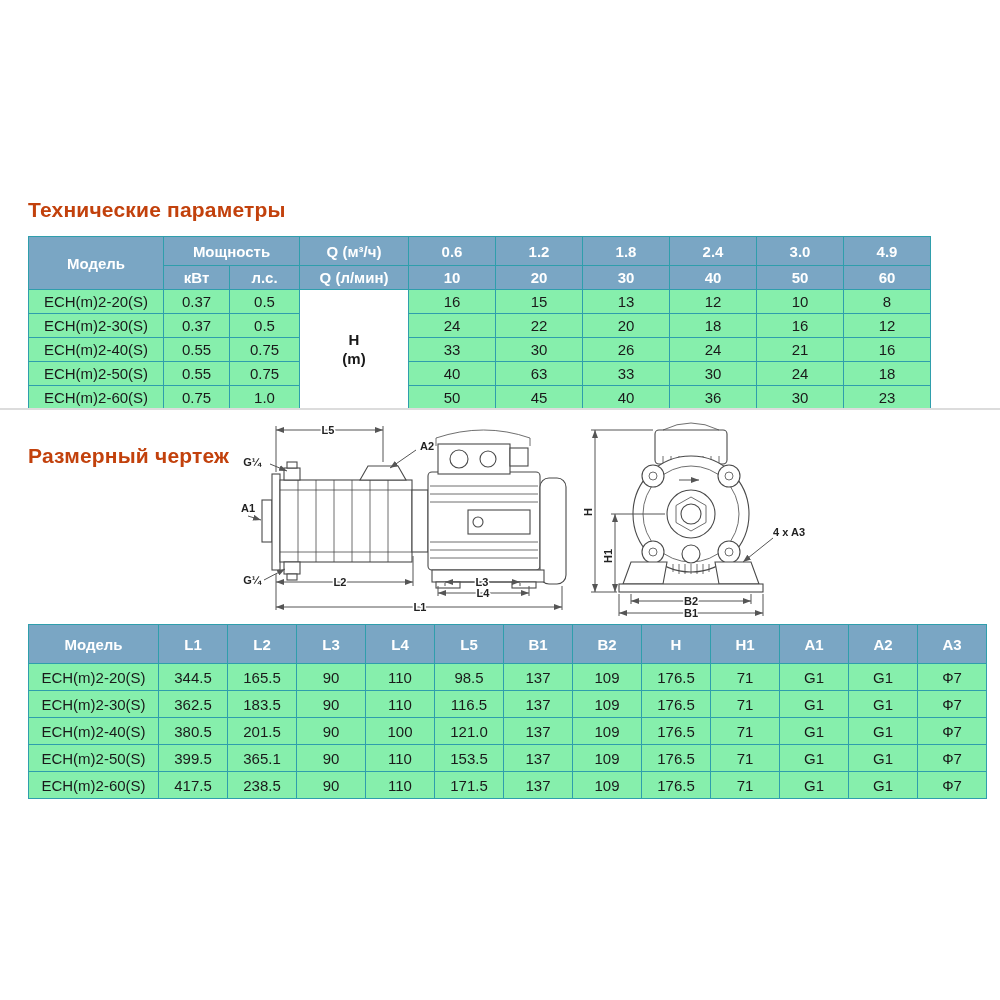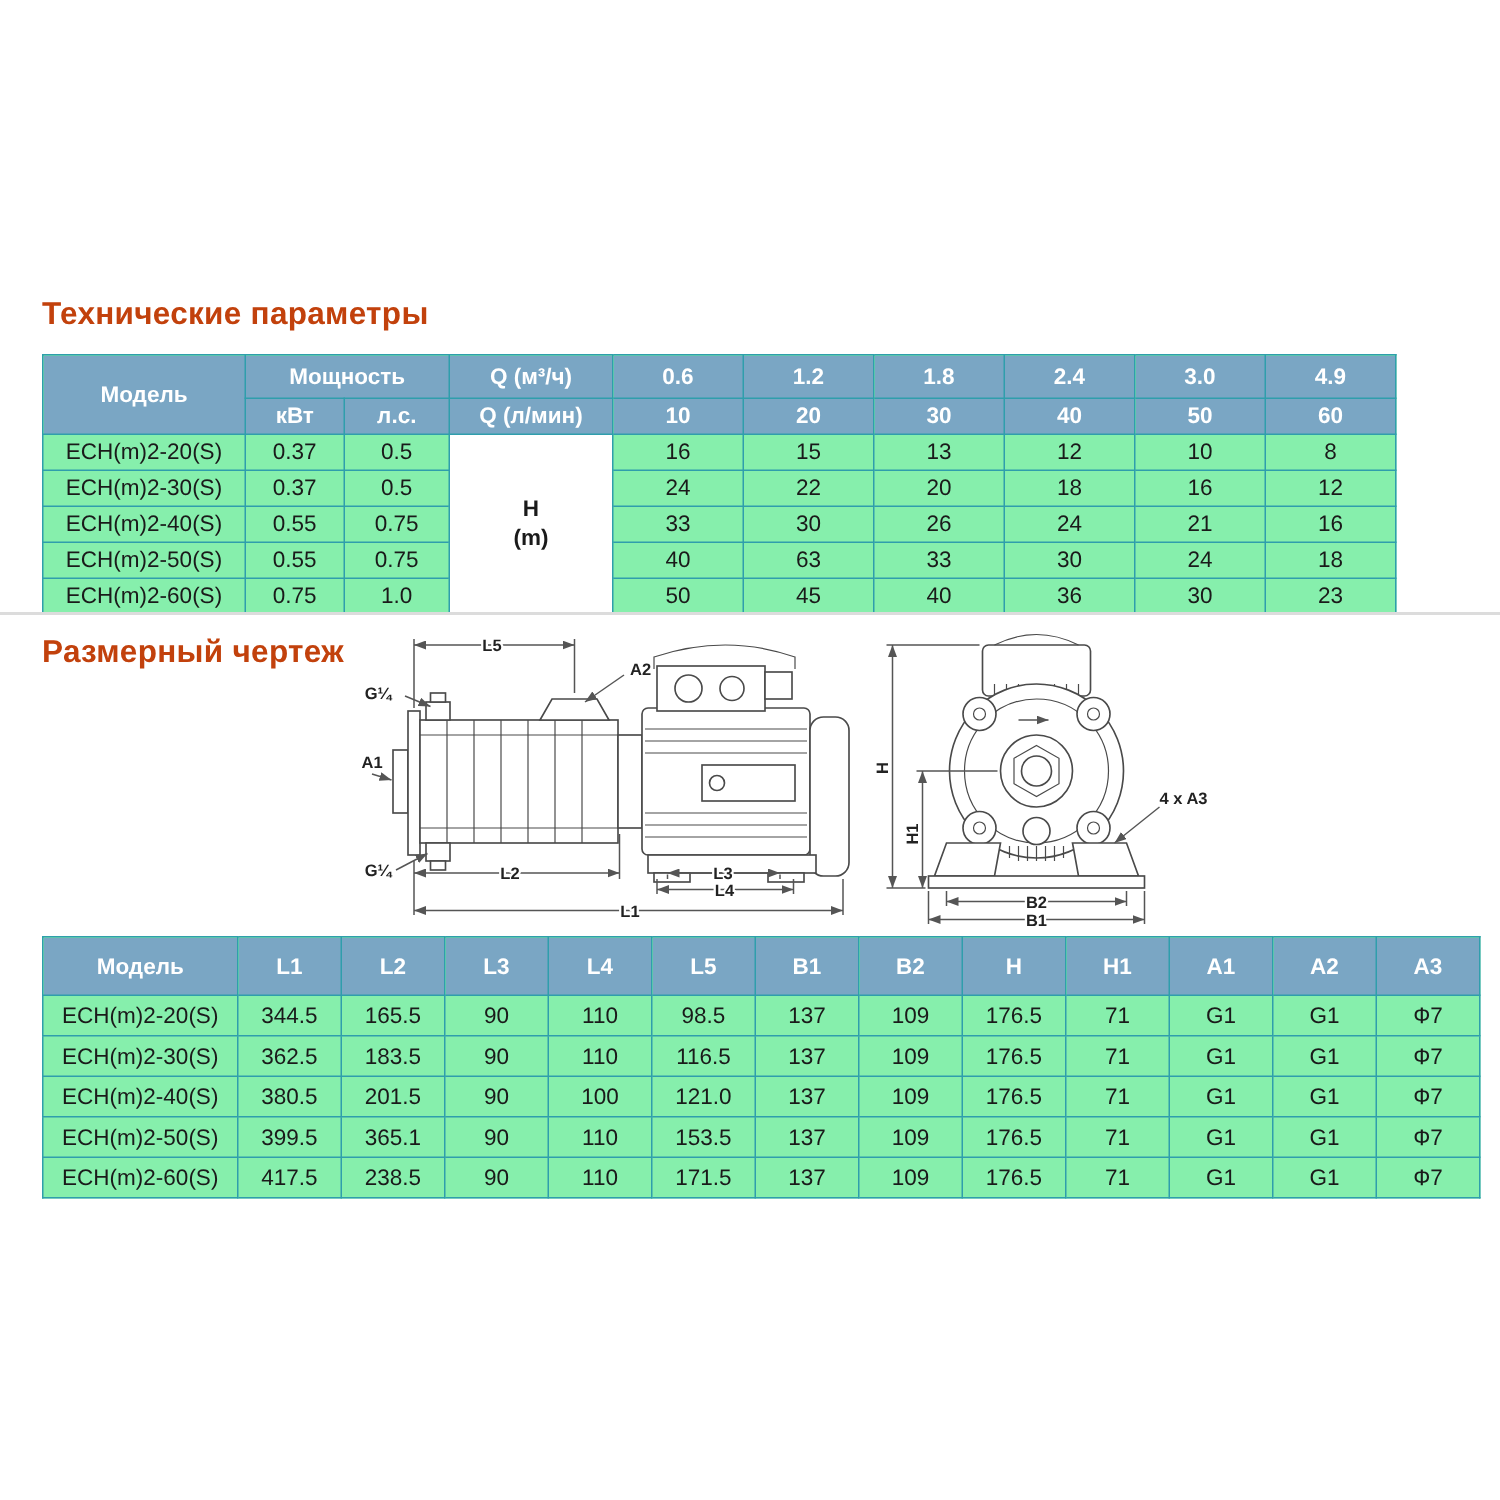--- a/index.html
+++ b/index.html
@@ -6,21 +6,21 @@
   body{
     width:1000px;height:1000px;background:#ffffff;
     font-family:"Liberation Sans","DejaVu Sans",sans-serif;
     position:relative;overflow:hidden;color:#1a1a1a;
   }
   .section-title{
     position:absolute;left:28px;
     font-size:21px;font-weight:bold;color:#c2410c;letter-spacing:0.2px;
   }
   #title1{top:198px;}
-  #title2{top:423px;}
+  #title2{top:444px;}
   .divider{
     position:absolute;left:0;top:408px;width:1000px;height:2px;background:#dcdcdc;
   }
   table{border-collapse:collapse;table-layout:fixed;position:absolute;background:#86efac;}
   #table1{left:28px;top:236px;width:902px;}
   #table2{left:28px;top:624px;width:958px;}
   th,td{
     border:1px solid #2f9eac;text-align:center;vertical-align:middle;
     padding:0;font-size:15px;overflow:hidden;white-space:nowrap;
   }

